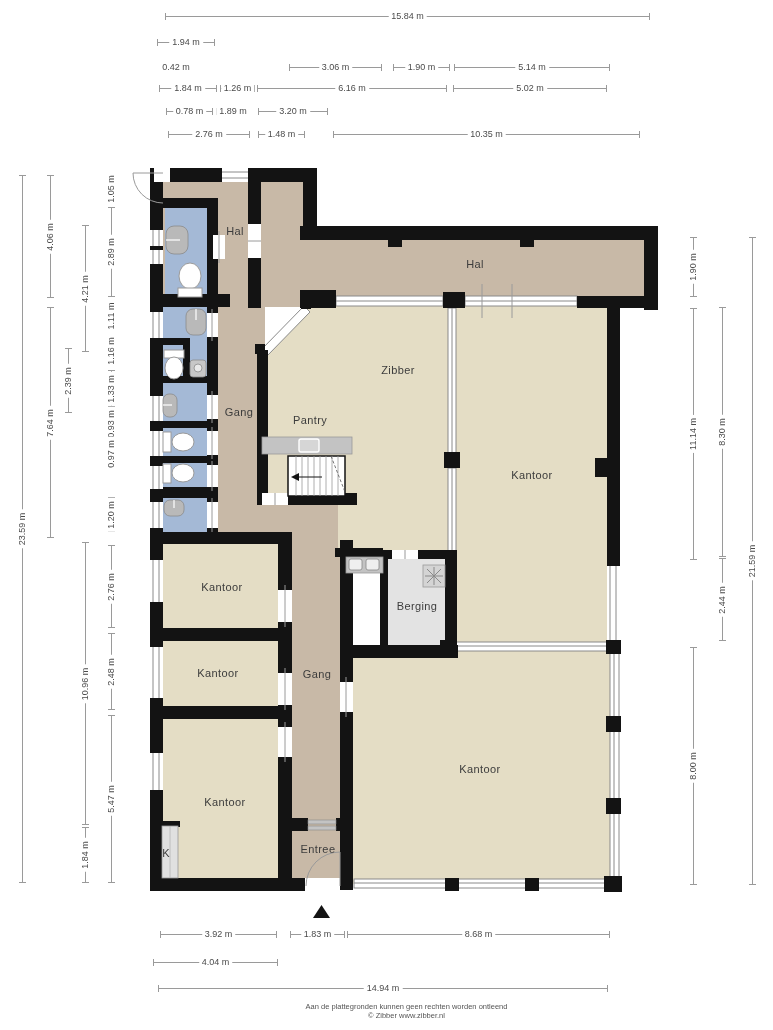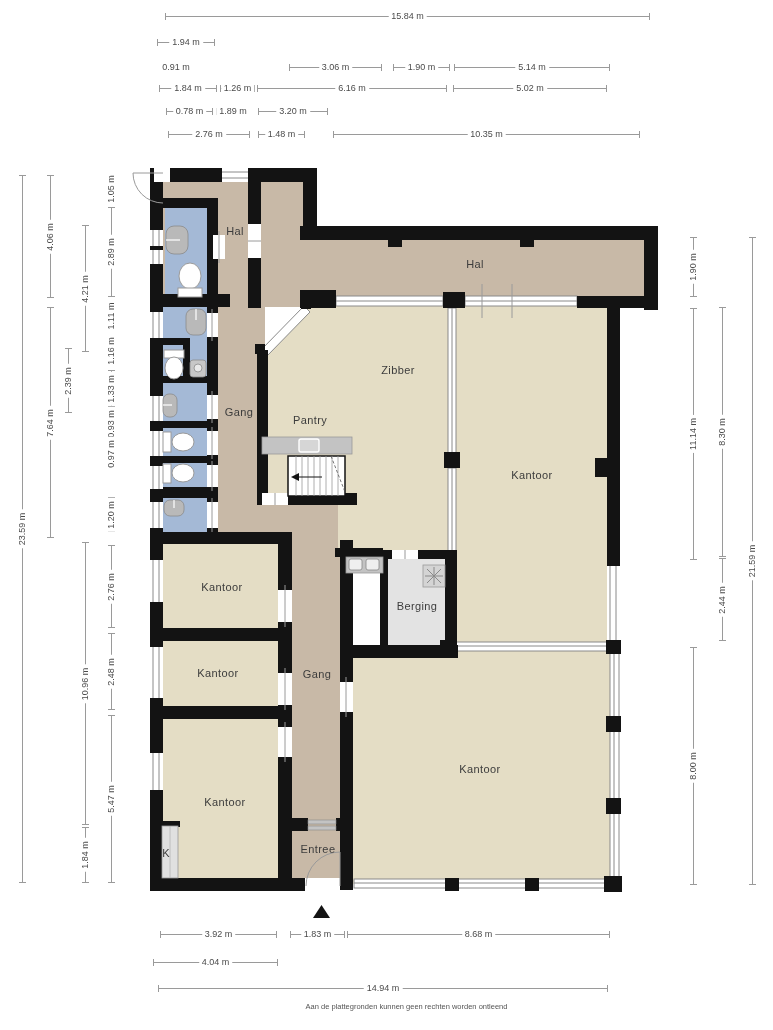--- a/index.html
+++ b/index.html
@@ -346,21 +346,21 @@
 <div id="dim-layer">
       <div class="dim h" style="left: 165px; top: 16px; width: 485px; height: 0px;">
         <span class="ln"></span>
         <span class="lb">15.84 m</span>
       </div>
       <div class="dim h" style="left: 157px; top: 42px; width: 58px; height: 0px;">
         <span class="ln"></span>
         <span class="lb">1.94 m</span>
       </div>
       <div class="dim h noline" style="left: 155px; top: 67px; width: 42px; height: 0px;">
-        <span class="lb">0.91 m</span>
+        <span class="lb">0.42 m</span>
       </div>
       <div class="dim h" style="left: 289px; top: 67px; width: 93px; height: 0px;">
         <span class="ln"></span>
         <span class="lb">3.06 m</span>
       </div>
       <div class="dim h" style="left: 393px; top: 67px; width: 57px; height: 0px;">
         <span class="ln"></span>
         <span class="lb">1.90 m</span>
       </div>
       <div class="dim h" style="left: 454px; top: 67px; width: 156px; height: 0px;">
@@ -536,15 +536,16 @@
       <span class="room-label" style="left: 218px; top: 673px;">Kantoor</span>
       <span class="room-label" style="left: 317px; top: 674px;">Gang</span>
       <span class="room-label" style="left: 480px; top: 769px;">Kantoor</span>
       <span class="room-label" style="left: 225px; top: 802px;">Kantoor</span>
       <span class="room-label" style="left: 318px; top: 849px; text-align: right;">Entree</span>
       <span class="room-label" style="left: 166px; top: 853px;">K</span>
     </div>
 
 <div class="footer">
   <div>Aan de plattegronden kunnen geen rechten worden ontleend</div>
+  <div>© Zibber www.zibber.nl</div>
 </div>
 
 </div>
 
 </body></html>

